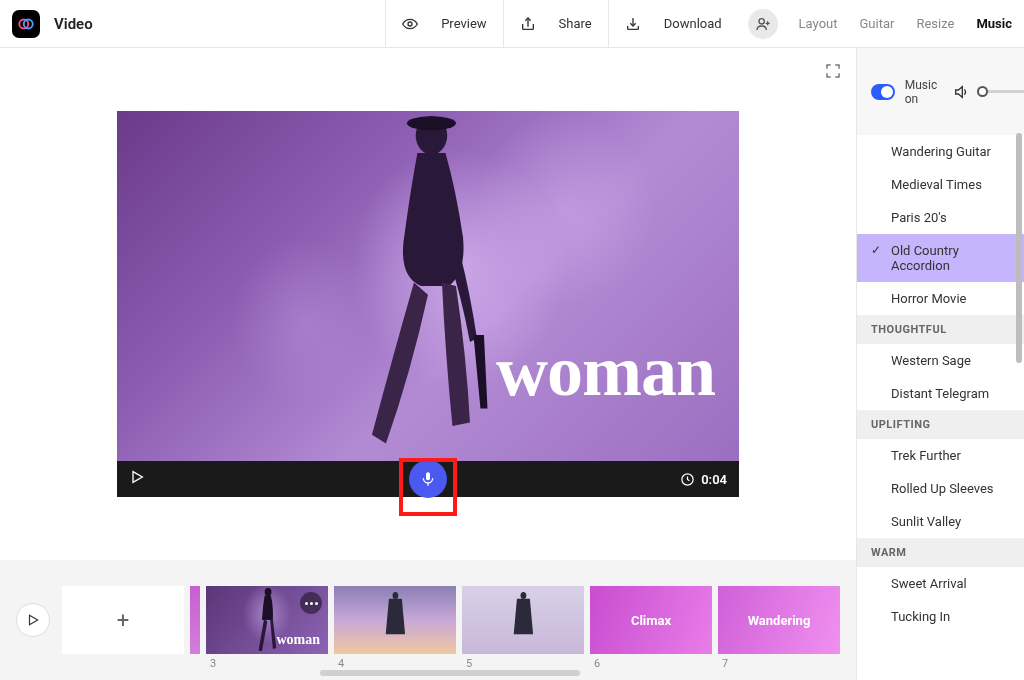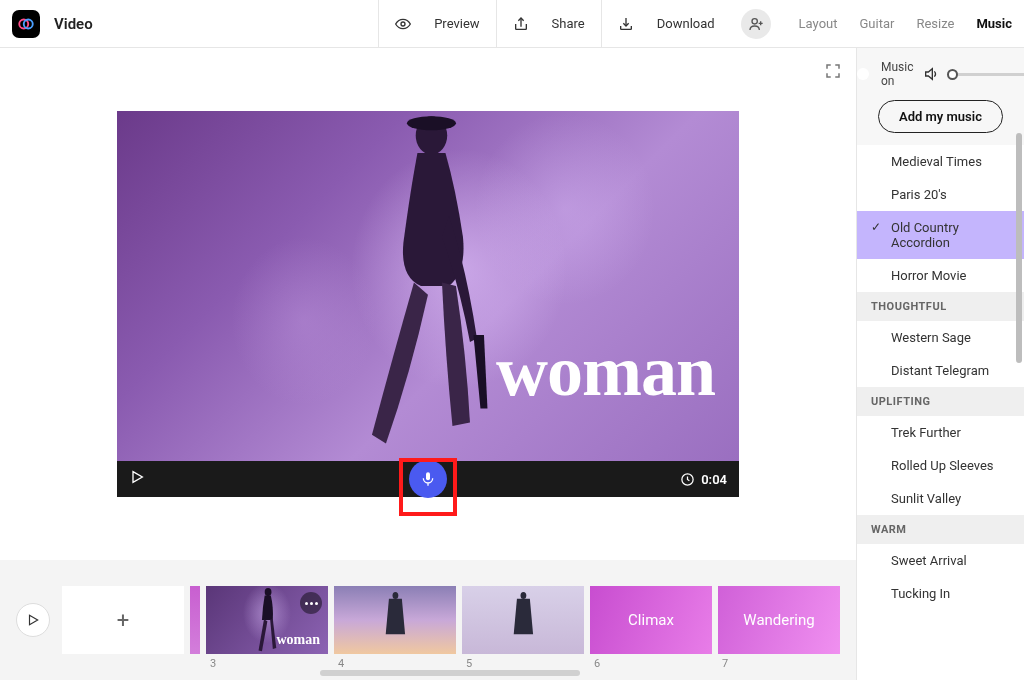--- a/index.html
+++ b/index.html
@@ -4,21 +4,21 @@
 <style>
 *{box-sizing:border-box;margin:0;padding:0;font-family:-apple-system,BlinkMacSystemFont,'Segoe UI',Roboto,sans-serif}
 body{background:#fff;width:1024px;height:680px;overflow:hidden;display:flex;flex-direction:column}
 .top{height:48px;border-bottom:1px solid #e6e6e6;display:flex;align-items:center;padding:0 12px}
 .logo{width:28px;height:28px;border-radius:7px;background:#000;display:flex;align-items:center;justify-content:center;margin-right:14px}
 .title{font-size:15px;font-weight:600;color:#222}
 .flex-spacer{flex:1}
 .tbtn{display:flex;align-items:center;gap:23px;padding:0 16px;height:48px;border-left:1px solid #e6e6e6;font-size:13px;color:#333;cursor:pointer}
 .tbtn svg{width:16px;height:16px}
 .avatar{width:30px;height:30px;border-radius:15px;background:#e9e9e9;display:flex;align-items:center;justify-content:center;margin-left:10px;cursor:pointer}
-.nav{display:flex;gap:22px;margin-left:28px}
+.nav{display:flex;gap:22px;margin-left:21px}
 .nav span{font-size:13px;color:#888;cursor:pointer}
 .nav .active{color:#111;font-weight:700}
 .main{flex:1;display:flex;min-height:0}
 .left{flex:1;display:flex;flex-direction:column;background:#fff;min-height:0}
 .stage{flex:1;display:flex;align-items:center;justify-content:center;position:relative;padding:20px}
 .expand{position:absolute;top:14px;right:14px;cursor:pointer;color:#777}
 .canvas{width:622px;position:relative}
 .image{width:622px;height:350px;position:relative;overflow:hidden;background:linear-gradient(135deg,#6b3a8a 0%,#8a5bb0 30%,#b38bd4 60%,#9a6fc0 100%)}
 .image::before{content:'';position:absolute;inset:0;background:
  radial-gradient(ellipse 180px 200px at 55% 45%,rgba(230,200,255,.55),transparent 60%),
@@ -41,26 +41,26 @@
 .addthumb{width:122px;height:68px;background:#fff;display:flex;align-items:center;justify-content:center;font-size:22px;color:#666;cursor:pointer}
 .strip{width:10px;height:68px;background:linear-gradient(#c85fd0,#d37edb)}
 .th2{background:linear-gradient(130deg,#5a3678,#8c63b3)}
 .th2::before{content:'';position:absolute;inset:0;background:radial-gradient(ellipse 40px 50px at 50% 40%,rgba(220,190,250,.5),transparent 60%)}
 .th2 .lbl{position:absolute;right:8px;bottom:6px;color:#fff;font-family:Georgia,serif;font-weight:700;font-size:14px}
 .th2 .dots{position:absolute;top:6px;right:6px;width:22px;height:22px;border-radius:11px;background:rgba(0,0,0,.45);display:flex;align-items:center;justify-content:center}
 .th2 .dots span{width:3px;height:3px;background:#fff;border-radius:2px;margin:0 1px}
 .th3{background:linear-gradient(180deg,#8b7fb5 0%,#c8a8d8 50%,#f0c8a0 100%)}
 .th4{background:linear-gradient(180deg,#d8d0e8,#c8b8d8)}
 .th5{background:linear-gradient(110deg,#c84dd0,#e87de8)}
-.th5 .lbl,.th6 .lbl{position:absolute;left:50%;top:50%;transform:translate(-50%,-50%);color:#fff;font-size:15px;font-weight:400}
+.th5 .lbl,.th6 .lbl{position:absolute;left:50%;top:50%;transform:translate(-50%,-50%);color:#fff;font-size:13px;font-weight:700}
 .th6{background:linear-gradient(110deg,#d060d8,#f090f0)}
 .scroll-track{position:absolute;bottom:4px;left:320px;width:260px;height:6px;background:#d0d0d0;border-radius:3px}
 .tray{position:relative}
 .right{width:210px;border-left:1px solid #e6e6e6;display:flex;flex-direction:column;position:relative;overflow:hidden}
-.music-top{background:#f7f7f7;padding:12px 14px;display:flex;flex-direction:column;gap:12px}
+.music-top{background:#f7f7f7;padding:12px 14px;display:flex;flex-direction:row;gap:12px}
 .music-toggle{display:flex;align-items:center;gap:10px}
 .toggle{width:30px;height:16px;border-radius:8px;background:#2a5cff;position:relative;cursor:pointer}
 .toggle::after{content:'';position:absolute;right:2px;top:2px;width:12px;height:12px;border-radius:6px;background:#fff}
 .music-toggle .lbl{font-size:12px;color:#444}
 .vol{display:flex;align-items:center;gap:8px;margin-left:auto}
 .slider{width:80px;height:3px;background:#d0d0d0;border-radius:2px;position:relative}
 .slider .knob{position:absolute;left:0;top:-4px;width:11px;height:11px;border-radius:6px;background:#fff;border:2px solid #555}
 .addmusic{align-self:center;padding:8px 20px;border:1.5px solid #222;border-radius:18px;font-size:13px;font-weight:600;color:#111;cursor:pointer}
 .tracks{flex:1;overflow-y:auto}
 .track{padding:9px 14px 9px 34px;font-size:13px;color:#333;cursor:pointer;position:relative}
@@ -230,20 +230,21 @@
               <path d="M17 8a6 6 0 010 8"></path>
             </svg>
           <div class="slider">
               <div class="knob"></div>
             </div>
         </div>
       </div>
       <div class="addmusic">Add my music</div>
     </div>
     <div class="tracks" id="tracks">
+        <div class="track">Wandering Guitar</div>
         <div class="track">Medieval Times</div>
         <div class="track">Paris 20's</div>
         <div class="track selected">Old Country Accordion</div>
         <div class="track">Horror Movie</div>
         <div class="cat">THOUGHTFUL</div>
         <div class="track">Western Sage</div>
         <div class="track">Distant Telegram</div>
         <div class="cat">UPLIFTING</div>
         <div class="track">Trek Further</div>
         <div class="track">Rolled Up Sleeves</div>

